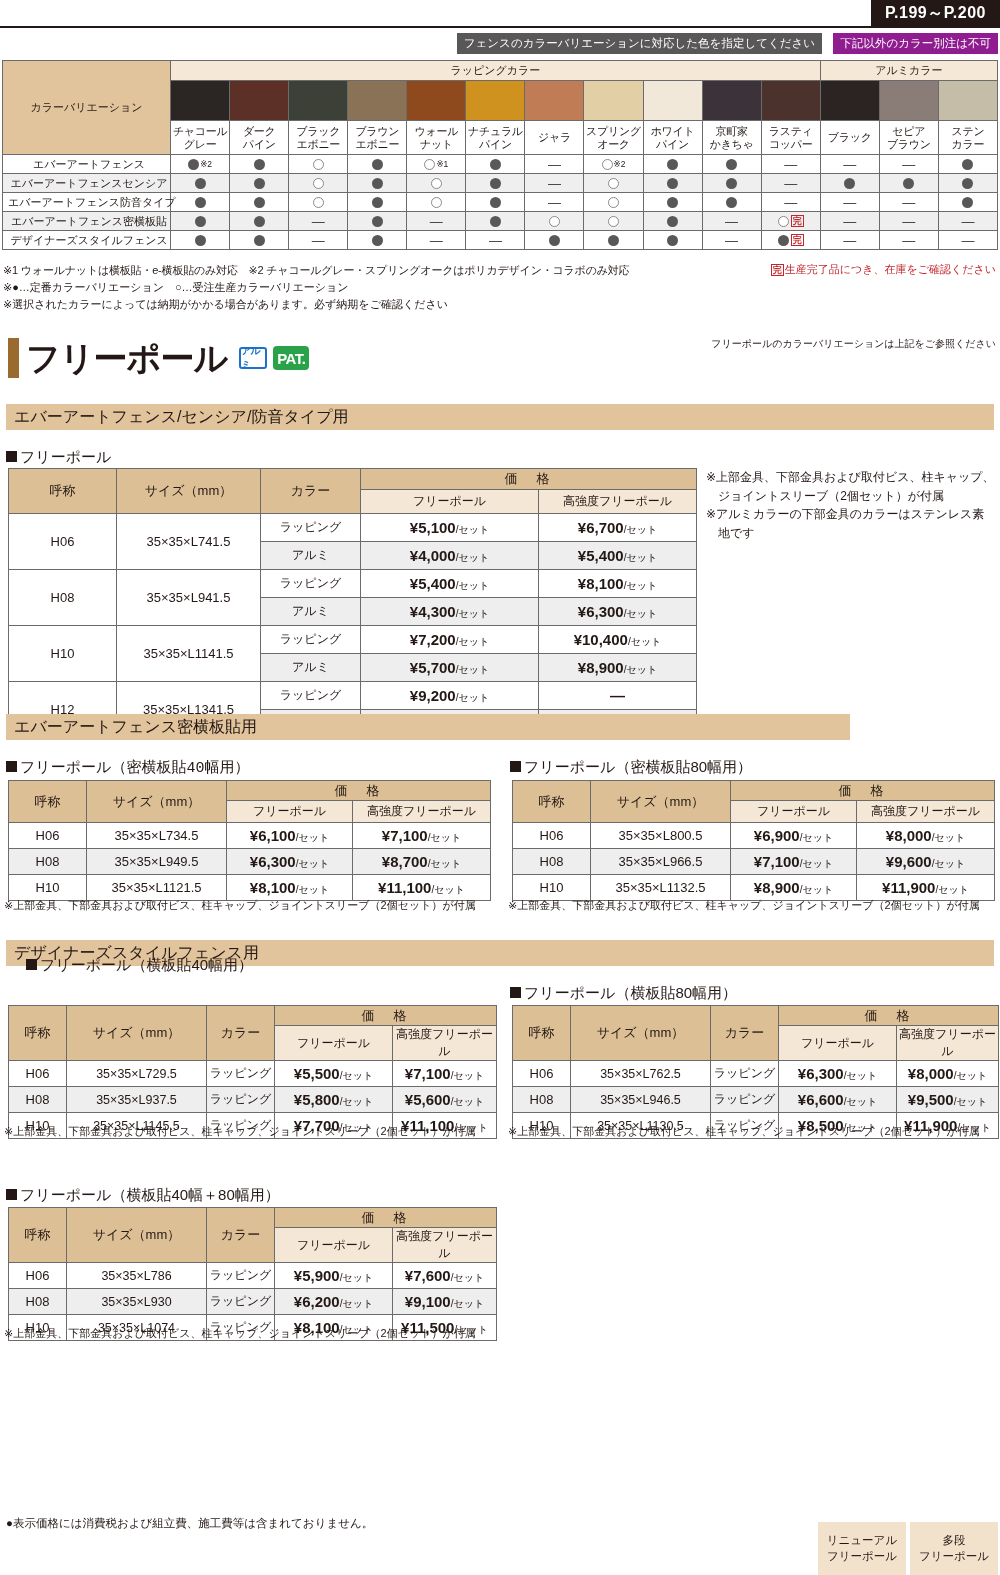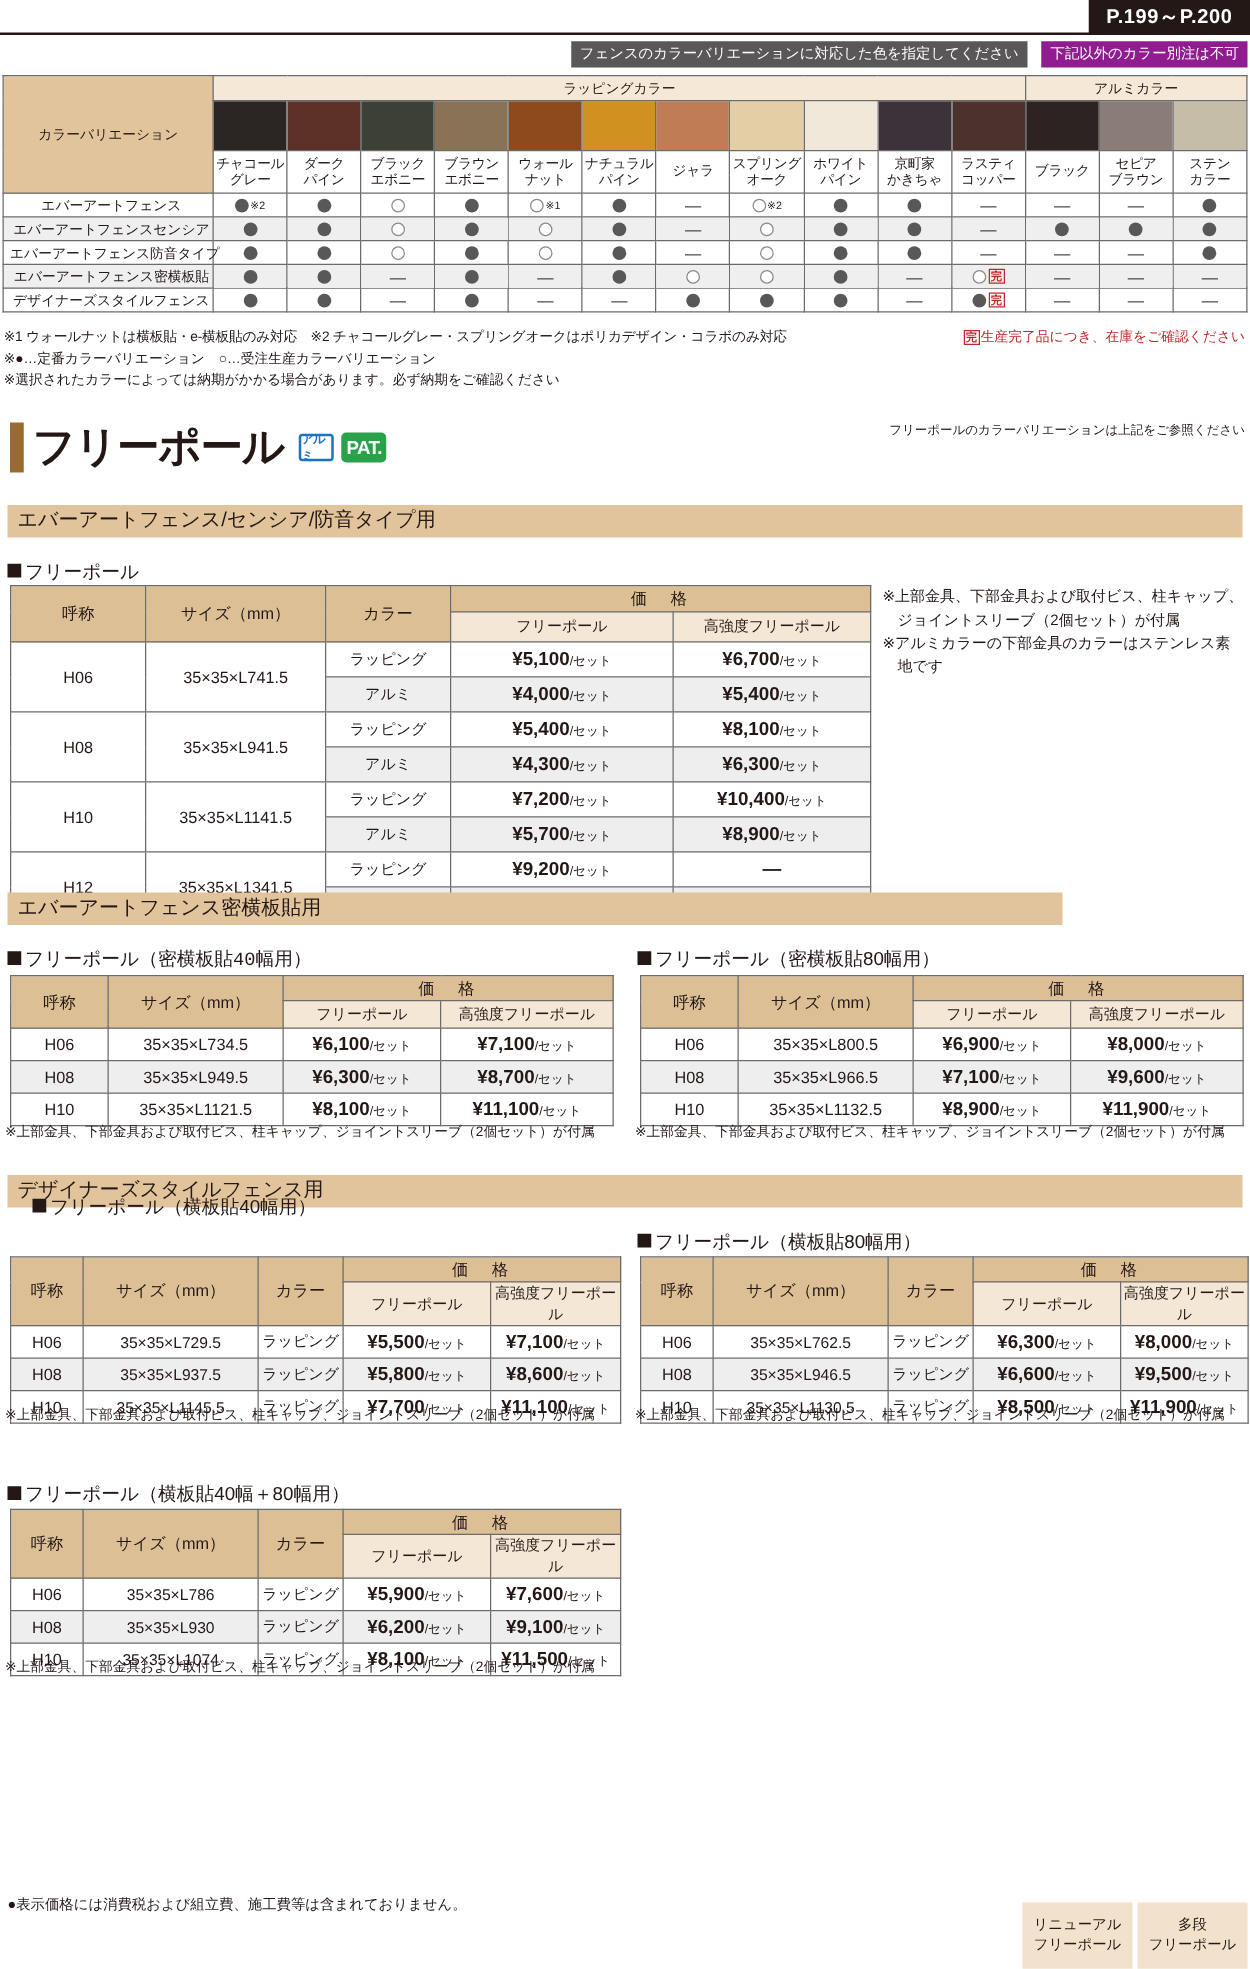--- a/index.html
+++ b/index.html
@@ -818,21 +818,21 @@
         <td class="" style="font-size:12.5px">35×35×L729.5</td>
         <td class="" style="font-size:12px">ラッピング</td>
         <td class=""><span class="price">¥5,500</span><span class="unit">/セット</span></td>
         <td class=""><span class="price">¥7,100</span><span class="unit">/セット</span></td>
       </tr>
       <tr>
         <td class="alt" style="height:26px">H08</td>
         <td class="alt" style="font-size:12.5px">35×35×L937.5</td>
         <td class="alt" style="font-size:12px">ラッピング</td>
         <td class="alt"><span class="price">¥5,800</span><span class="unit">/セット</span></td>
-        <td class="alt"><span class="price">¥8,600</span><span class="unit">/セット</span></td>
+        <td class="alt"><span class="price">¥5,600</span><span class="unit">/セット</span></td>
       </tr>
       <tr>
         <td class="" style="height:26px">H10</td>
         <td class="" style="font-size:12.5px">35×35×L1145.5</td>
         <td class="" style="font-size:12px">ラッピング</td>
         <td class=""><span class="price">¥7,700</span><span class="unit">/セット</span></td>
         <td class=""><span class="price">¥11,100</span><span class="unit">/セット</span></td>
       </tr>
     </tbody>
   </table>

